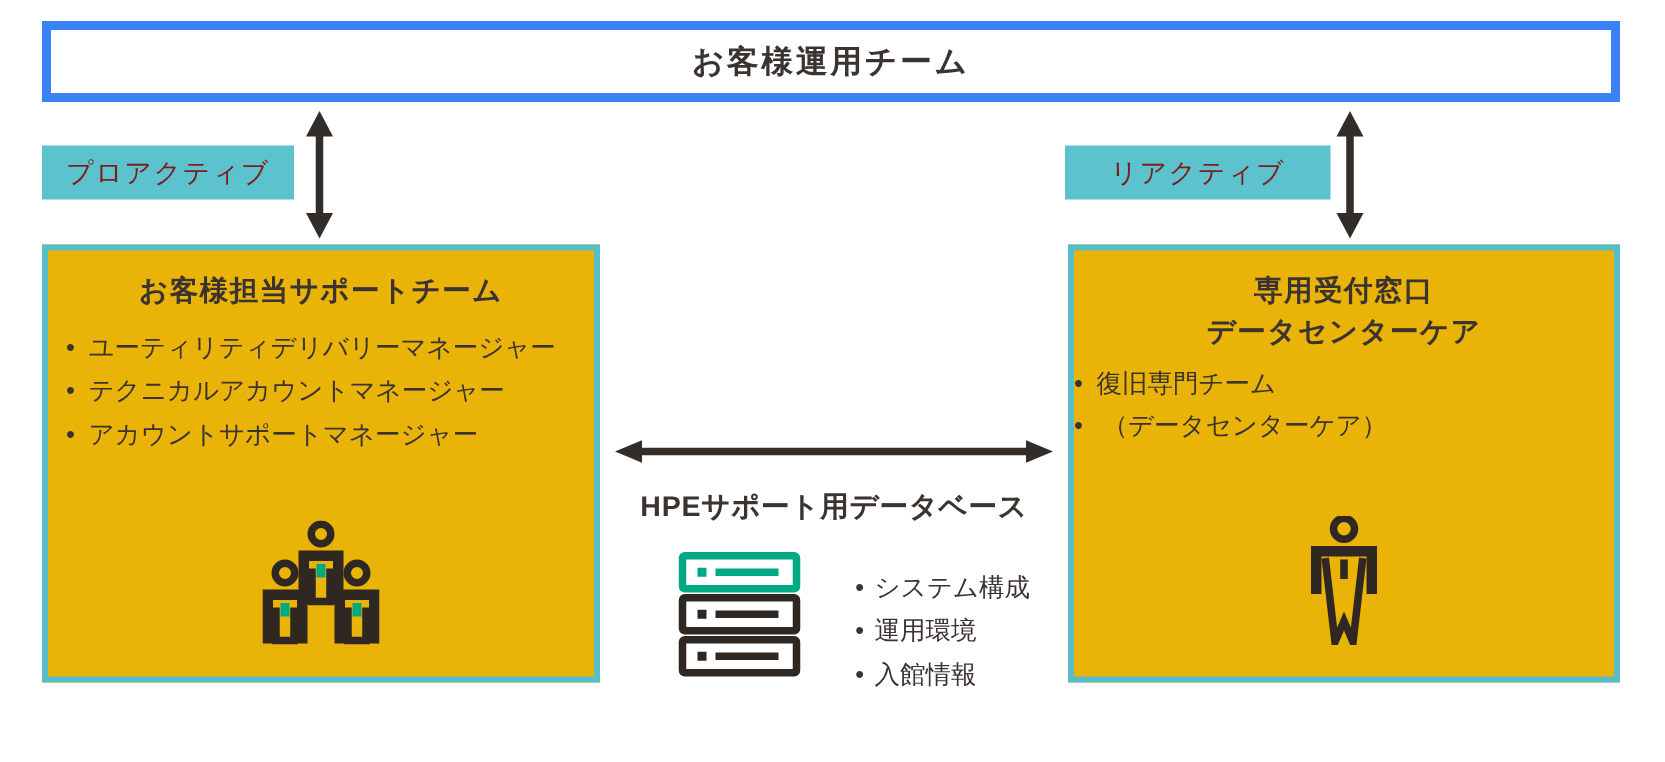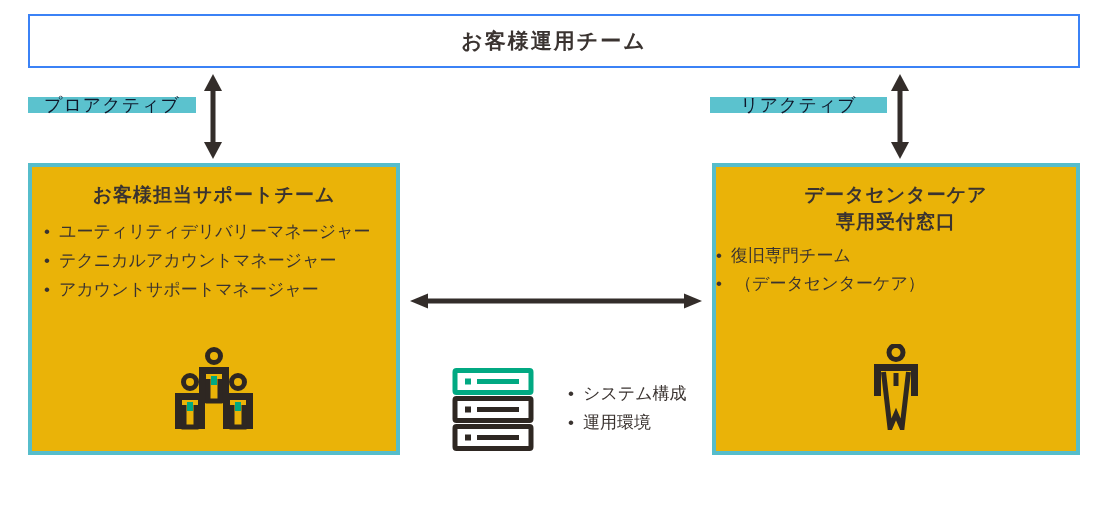--- a/index.html
+++ b/index.html
@@ -1,24 +1,24 @@
 <!DOCTYPE html>
 <html><head>
 <meta charset="utf-8">
 <style>
   * { box-sizing: border-box; }
   html,body { margin:0; padding:0; background:#fff; }
   body { font-family:"Liberation Sans","DejaVu Sans",sans-serif; color:#3a3330; }
   .canvas { position:relative; width:1110px; height:508px; background:#fff; overflow:hidden; }
 
   .top-box { position:absolute; left:28px; top:14px; width:1052px; height:54px;
-    border:2px solid #3b82f6; background:#fff; display:flex; align-items:center; justify-content:center;
+    border:6px solid #3b82f6; background:#fff; display:flex; align-items:center; justify-content:center;
     font-size:21px; font-weight:600; letter-spacing:2px; }
 
-  .tag { position:absolute; top:97px; height:16px; background:#5bc2ce; color:#0f172a;
+  .tag { position:absolute; top:97px; height:36px; background:#5bc2ce; color:#7f1d1d;
     display:flex; align-items:center; justify-content:center; font-size:18px; letter-spacing:1px; }
   .tag-left  { left:28px;  width:168px; }
   .tag-right { left:710px; width:177px; }
 
   .varrow { position:absolute; top:74px; width:34px; height:85px; }
   .varrow-left  { left:196px; }
   .varrow-right { left:883px; }
 
   .side-box { position:absolute; top:163px; height:292px; border:4px solid #56bdcb; background:#eab308; }
   .left-box  { left:28px;  width:372px; }
@@ -36,21 +36,21 @@
   .right-box ul.blist li { line-height:28px; }
 
   .people-icon { position:absolute; left:50%; transform:translateX(-50%); top:180px; }
   .person-icon { position:absolute; left:50%; transform:translateX(-50%); top:177px; }
 
   .harrow { position:absolute; left:410px; top:292px; width:292px; height:18px; }
   .center-title { position:absolute; left:400px; top:325px; width:312px; text-align:center;
     font-size:19px; font-weight:600; letter-spacing:0.5px; }
   .server-icon { position:absolute; left:452px; top:368px; }
   .center-list { position:absolute; left:556px; top:370px; margin:0; padding:0; }
-  .center-list li { line-height:28.5px; }
+  .center-list li { line-height:28.5px;font-family:Liberation Mono, monospace; }
 </style>
 </head>
 <body>
 
 <div class="canvas">
 
   <div class="top-box">
     <span>お客様運用チーム</span>
   </div>
 
@@ -108,46 +108,48 @@
     </svg>
   </div>
 
   <svg class="harrow" viewBox="0 0 292 18">
     <g fill="#332d2a" stroke="none">
       <rect x="14" y="6.5" width="264" height="5"></rect>
       <polygon points="0,9 18,1.5 18,16.5"></polygon>
       <polygon points="292,9 274,1.5 274,16.5"></polygon>
     </g>
   </svg>
+  <div class="center-title">HPEサポート用データベース</div>
   <svg class="server-icon" width="82" height="84" viewBox="0 0 82 84">
     <g>
       <rect x="3" y="2.5" width="76" height="22" rx="1.5" fill="none" stroke="#01a982" stroke-width="5"></rect>
       <rect x="13" y="10.5" width="6" height="6" fill="#01a982"></rect>
       <rect x="25" y="11" width="42" height="5" fill="#01a982"></rect>
     </g>
     <g>
       <rect x="3" y="30.5" width="76" height="22" rx="1.5" fill="none" stroke="#2e2722" stroke-width="5"></rect>
       <rect x="13" y="38.5" width="6" height="6" fill="#2e2722"></rect>
       <rect x="25" y="39" width="42" height="5" fill="#2e2722"></rect>
     </g>
     <g>
       <rect x="3" y="58.5" width="76" height="22" rx="1.5" fill="none" stroke="#2e2722" stroke-width="5"></rect>
       <rect x="13" y="66.5" width="6" height="6" fill="#2e2722"></rect>
       <rect x="25" y="67" width="42" height="5" fill="#2e2722"></rect>
     </g>
   </svg>
   <ul class="blist center-list">
     <li><span>システム構成</span></li>
     <li><span>運用環境</span></li>
+    <li><span>入館情報</span></li>
   </ul>
 
   <div class="side-box right-box">
     <div class="box-title">
+      <div>専用受付窓口</div>
       <div>データセンターケア</div>
-      <div>専用受付窓口</div>
     </div>
     <ul class="blist">
       <li><span>復旧専門チーム</span></li>
       <li>
         <div class="note">（データセンターケア）</div>
       </li>
     </ul>
     <svg class="person-icon" width="46" height="86" viewBox="0 0 46 86">
       <circle cx="23" cy="8.5" r="7" fill="none" stroke="#2e2722" stroke-width="5"></circle>
       <polygon fill="#2e2722" points="1,20 45,20 45,52 38,52 38,27 8,27 8,52 1,52"></polygon>

